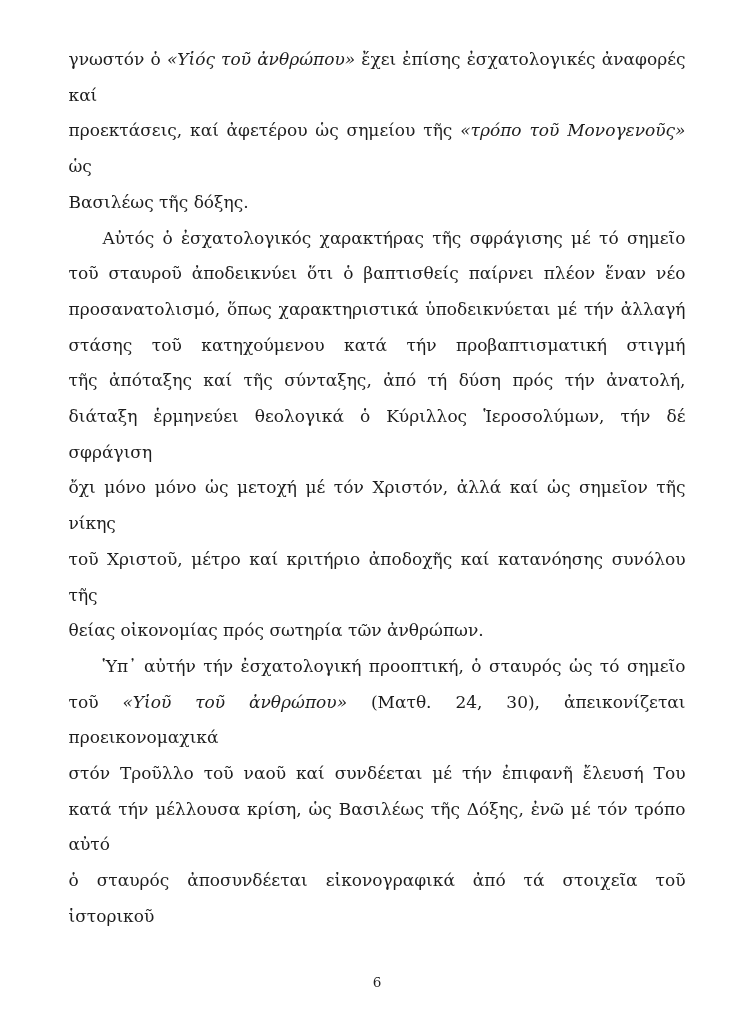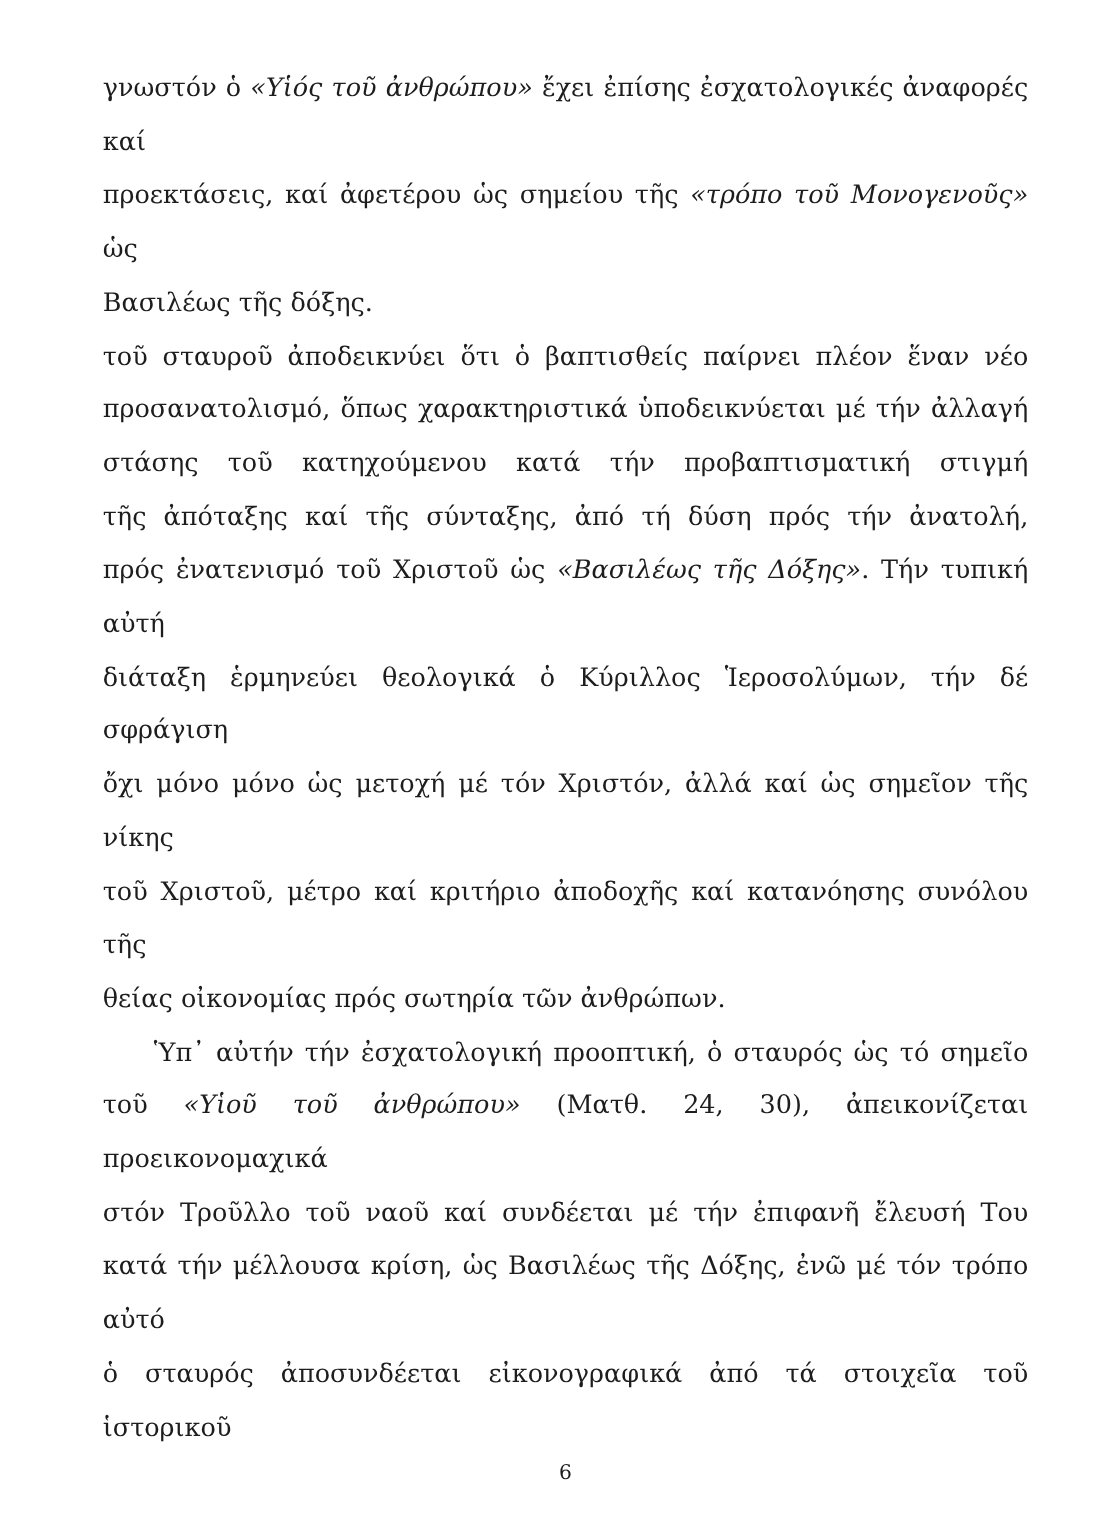--- a/index.html
+++ b/index.html
@@ -57,25 +57,25 @@
 <body>
 
 <div class="page">
   <main class="text-body" style="color: rgb(29, 29, 29);">
       <div class="paragraph">
         <div class="line just">γνωστόν ὁ <span class="italic">«Υἱός τοῦ ἀνθρώπου»</span> ἔχει ἐπίσης ἐσχατολογικές ἀναφορές καί</div>
         <div class="line just">προεκτάσεις, καί ἀφετέρου ὡς σημείου τῆς <span class="italic">«τρόπο τοῦ Μονογενοῦς»</span> ὡς</div>
         <div class="line">Βασιλέως τῆς δόξης.</div>
       </div>
       <div class="paragraph">
+        <div class="line just indent">Αὐτός ὁ ἐσχατολογικός χαρακτήρας τῆς σφράγισης μέ τό σημεῖο</div>
         <div class="line just">τοῦ σταυροῦ ἀποδεικνύει ὅτι ὁ βαπτισθείς παίρνει πλέον ἕναν νέο</div>
         <div class="line just">προσανατολισμό, ὅπως χαρακτηριστικά ὑποδεικνύεται μέ τήν ἀλλαγή</div>
         <div class="line just">στάσης τοῦ κατηχούμενου κατά τήν προβαπτισματική στιγμή</div>
         <div class="line just">τῆς ἀπόταξης καί τῆς σύνταξης, ἀπό τή δύση πρός τήν ἀνατολή,</div>
-        <div class="line just">πρός ἐνατενισμό τοῦ Χριστοῦ ὡς <span class="italic">«Βασιλέως τῆς Δόξης»</span>. Τήν τυπική αὐτή</div>
         <div class="line just">διάταξη ἑρμηνεύει θεολογικά ὁ Κύριλλος Ἱεροσολύμων, τήν δέ σφράγιση</div>
         <div class="line just">ὄχι μόνο μόνο ὡς μετοχή μέ τόν Χριστόν, ἀλλά καί ὡς σημεῖον τῆς νίκης</div>
         <div class="line just">τοῦ Χριστοῦ, μέτρο καί κριτήριο ἀποδοχῆς καί κατανόησης συνόλου τῆς</div>
         <div class="line">θείας οἰκονομίας πρός σωτηρία τῶν ἀνθρώπων.</div>
       </div>
       <div class="paragraph">
         <div class="line just indent">Ὑπ᾽ αὐτήν τήν ἐσχατολογική προοπτική, ὁ σταυρός ὡς τό σημεῖο</div>
         <div class="line just">τοῦ <span class="italic">«Υἱοῦ τοῦ ἀνθρώπου»</span> (Ματθ. 24, 30), ἀπεικονίζεται προεικονομαχικά</div>
         <div class="line just">στόν Τροῦλλο τοῦ ναοῦ καί συνδέεται μέ τήν ἐπιφανῆ ἔλευσή Του</div>
         <div class="line just">κατά τήν μέλλουσα κρίση, ὡς Βασιλέως τῆς Δόξης, ἐνῶ μέ τόν τρόπο αὐτό</div>

